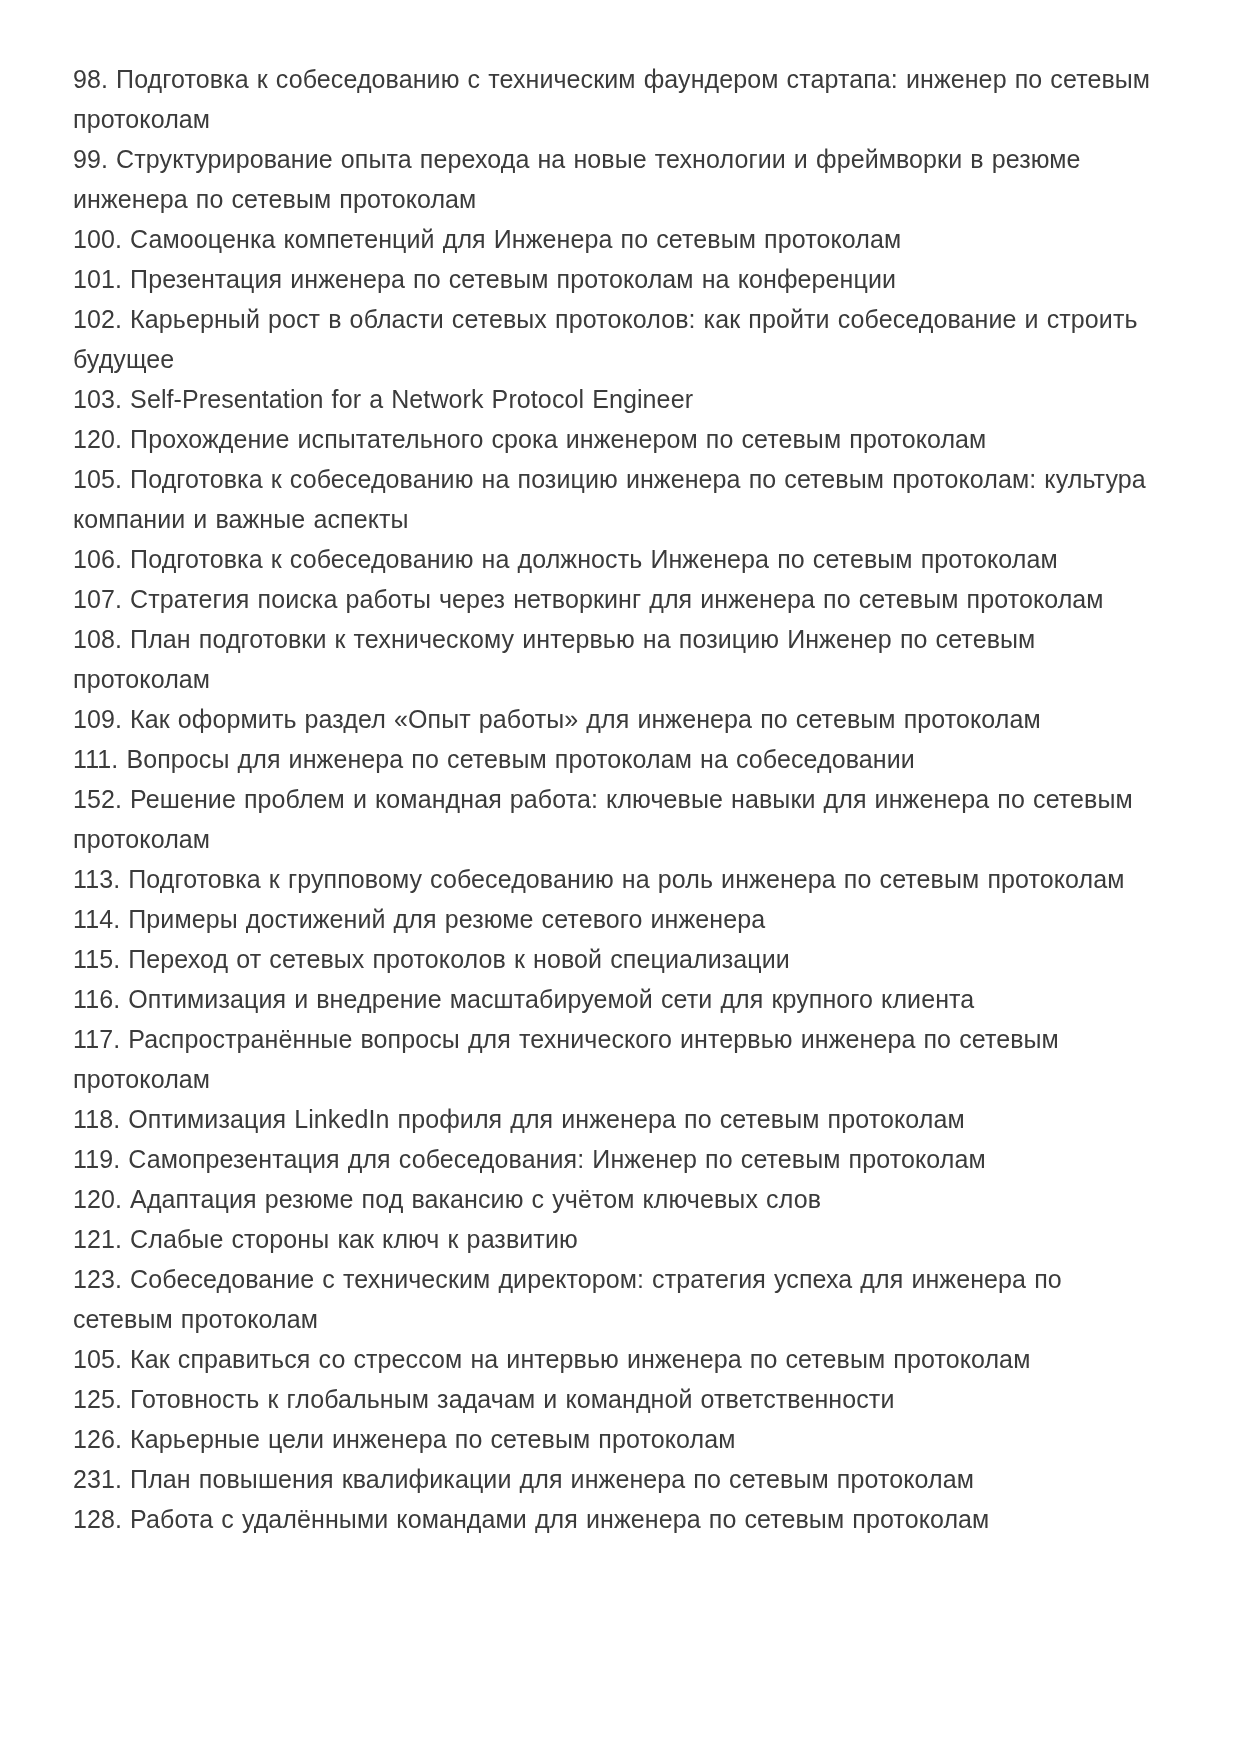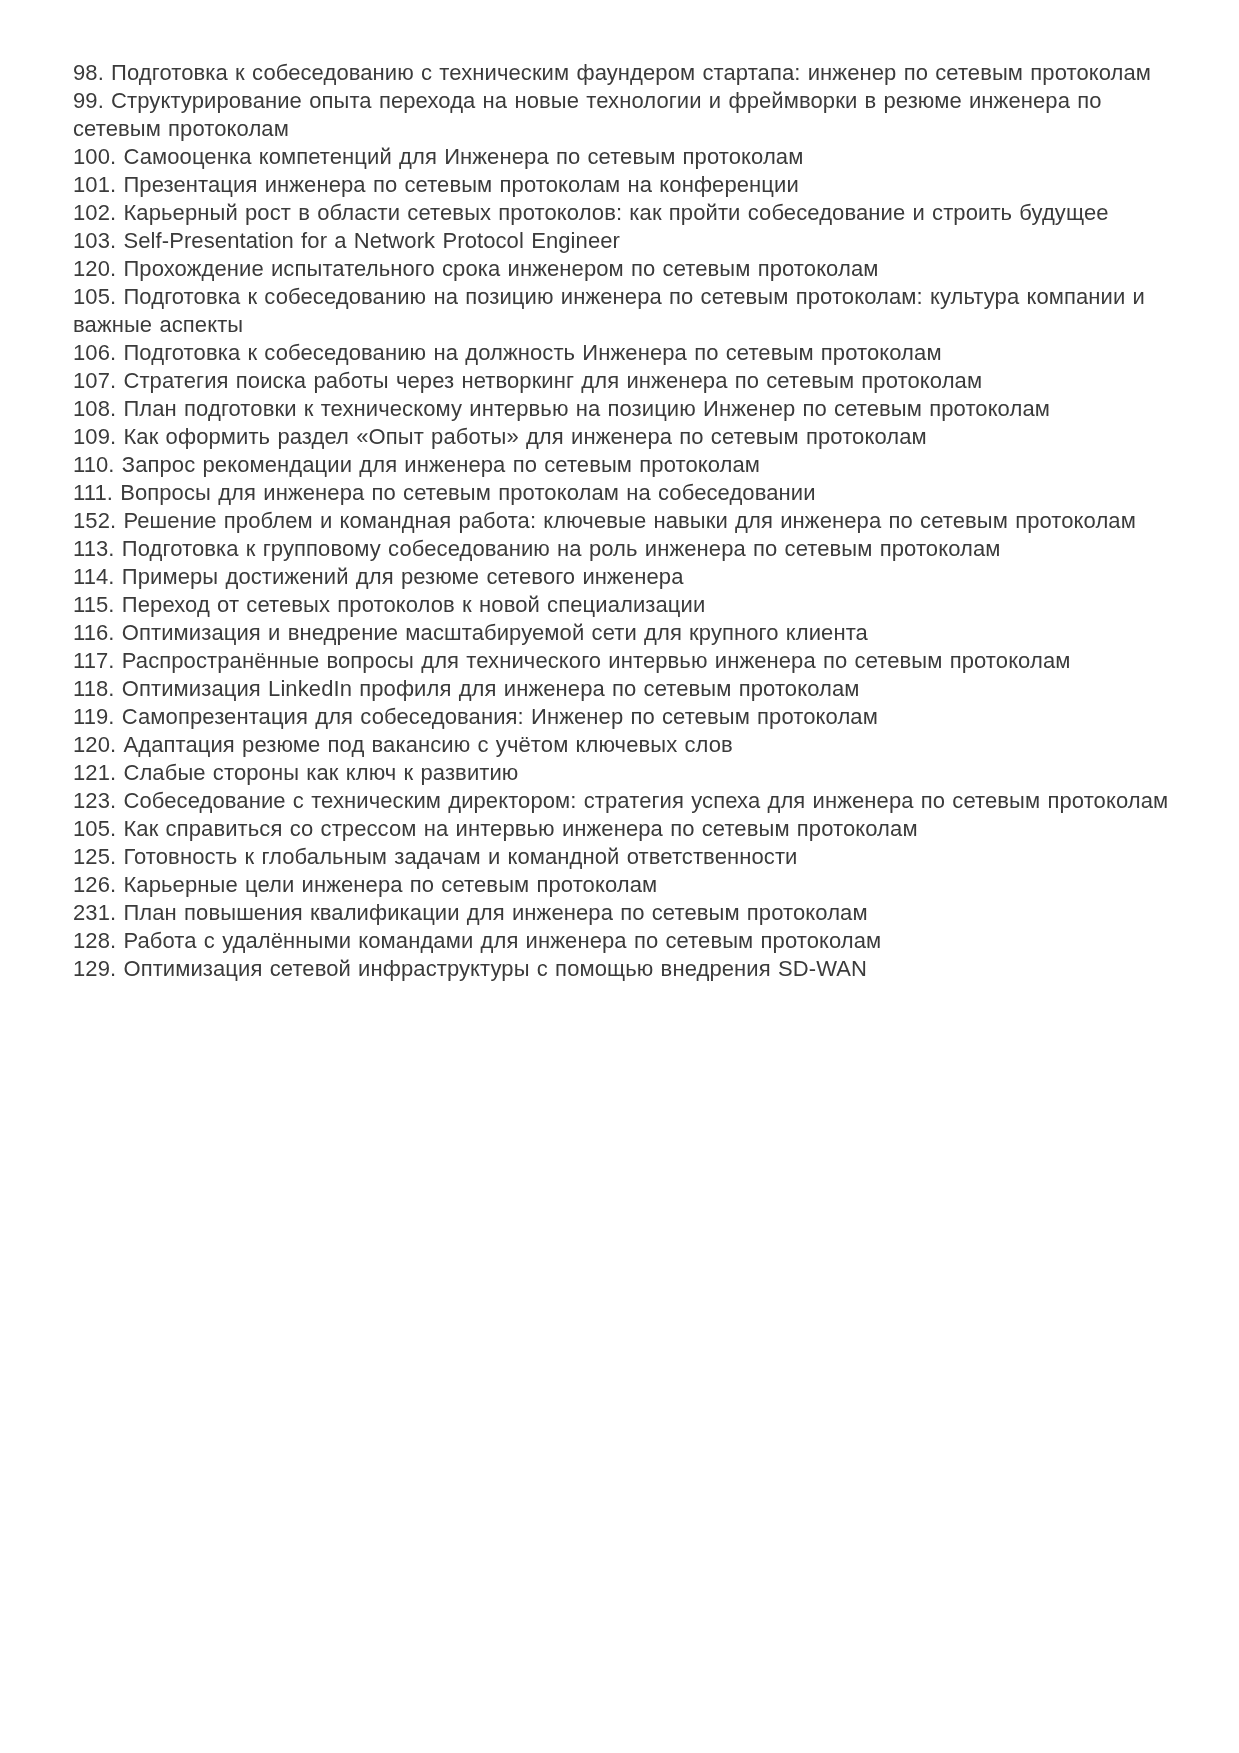--- a/index.html
+++ b/index.html
@@ -14,22 +14,22 @@
     margin: 0 auto;
     background: #ffffff;
     overflow: hidden;
     box-sizing: border-box;
     padding: 59px 70px 0 73px;
   }
   .doc-item {
     margin: 0;
     padding: 0;
     font-family: "Liberation Sans", "DejaVu Sans", sans-serif;
-    font-size: 22px;
-    line-height: 28px;
+    font-size: 25px;
+    line-height: 40px;
     font-weight: 400;
     color: #3b3b3b;
     letter-spacing: 0.1px;
     word-spacing: 1px;
   }
 </style>
 </head>
 <body>
 
 <main class="page">
@@ -39,33 +39,31 @@
       <p class="doc-item">100. Самооценка компетенций для Инженера по сетевым протоколам</p>
       <p class="doc-item">101. Презентация инженера по сетевым протоколам на конференции</p>
       <p class="doc-item">102. Карьерный рост в области сетевых протоколов: как пройти собеседование и строить будущее</p>
       <p class="doc-item">103. Self-Presentation for a Network Protocol Engineer</p>
       <p class="doc-item">120. Прохождение испытательного срока инженером по сетевым протоколам</p>
       <p class="doc-item">105. Подготовка к собеседованию на позицию инженера по сетевым протоколам: культура компании и важные аспекты</p>
       <p class="doc-item">106. Подготовка к собеседованию на должность Инженера по сетевым протоколам</p>
       <p class="doc-item">107. Стратегия поиска работы через нетворкинг для инженера по сетевым протоколам</p>
       <p class="doc-item">108. План подготовки к техническому интервью на позицию Инженер по сетевым протоколам</p>
       <p class="doc-item">109. Как оформить раздел «Опыт работы» для инженера по сетевым протоколам</p>
-      <p class="doc-item">110. Запрос рекомендации для инженера по сетевым протоколам</p>
       <p class="doc-item">111. Вопросы для инженера по сетевым протоколам на собеседовании</p>
       <p class="doc-item">152. Решение проблем и командная работа: ключевые навыки для инженера по сетевым протоколам</p>
       <p class="doc-item">113. Подготовка к групповому собеседованию на роль инженера по сетевым протоколам</p>
       <p class="doc-item">114. Примеры достижений для резюме сетевого инженера</p>
       <p class="doc-item">115. Переход от сетевых протоколов к новой специализации</p>
       <p class="doc-item">116. Оптимизация и внедрение масштабируемой сети для крупного клиента</p>
       <p class="doc-item">117. Распространённые вопросы для технического интервью инженера по сетевым протоколам</p>
       <p class="doc-item">118. Оптимизация LinkedIn профиля для инженера по сетевым протоколам</p>
       <p class="doc-item">119. Самопрезентация для собеседования: Инженер по сетевым протоколам</p>
       <p class="doc-item">120. Адаптация резюме под вакансию с учётом ключевых слов</p>
       <p class="doc-item">121. Слабые стороны как ключ к развитию</p>
       <p class="doc-item">123. Собеседование с техническим директором: стратегия успеха для инженера по сетевым протоколам</p>
       <p class="doc-item">105. Как справиться со стрессом на интервью инженера по сетевым протоколам</p>
       <p class="doc-item">125. Готовность к глобальным задачам и командной ответственности</p>
       <p class="doc-item">126. Карьерные цели инженера по сетевым протоколам</p>
       <p class="doc-item">231. План повышения квалификации для инженера по сетевым протоколам</p>
       <p class="doc-item">128. Работа с удалёнными командами для инженера по сетевым протоколам</p>
-      <p class="doc-item">129. Оптимизация сетевой инфраструктуры с помощью внедрения SD-WAN</p>
     </section>
 </main>
 
 </body></html>

